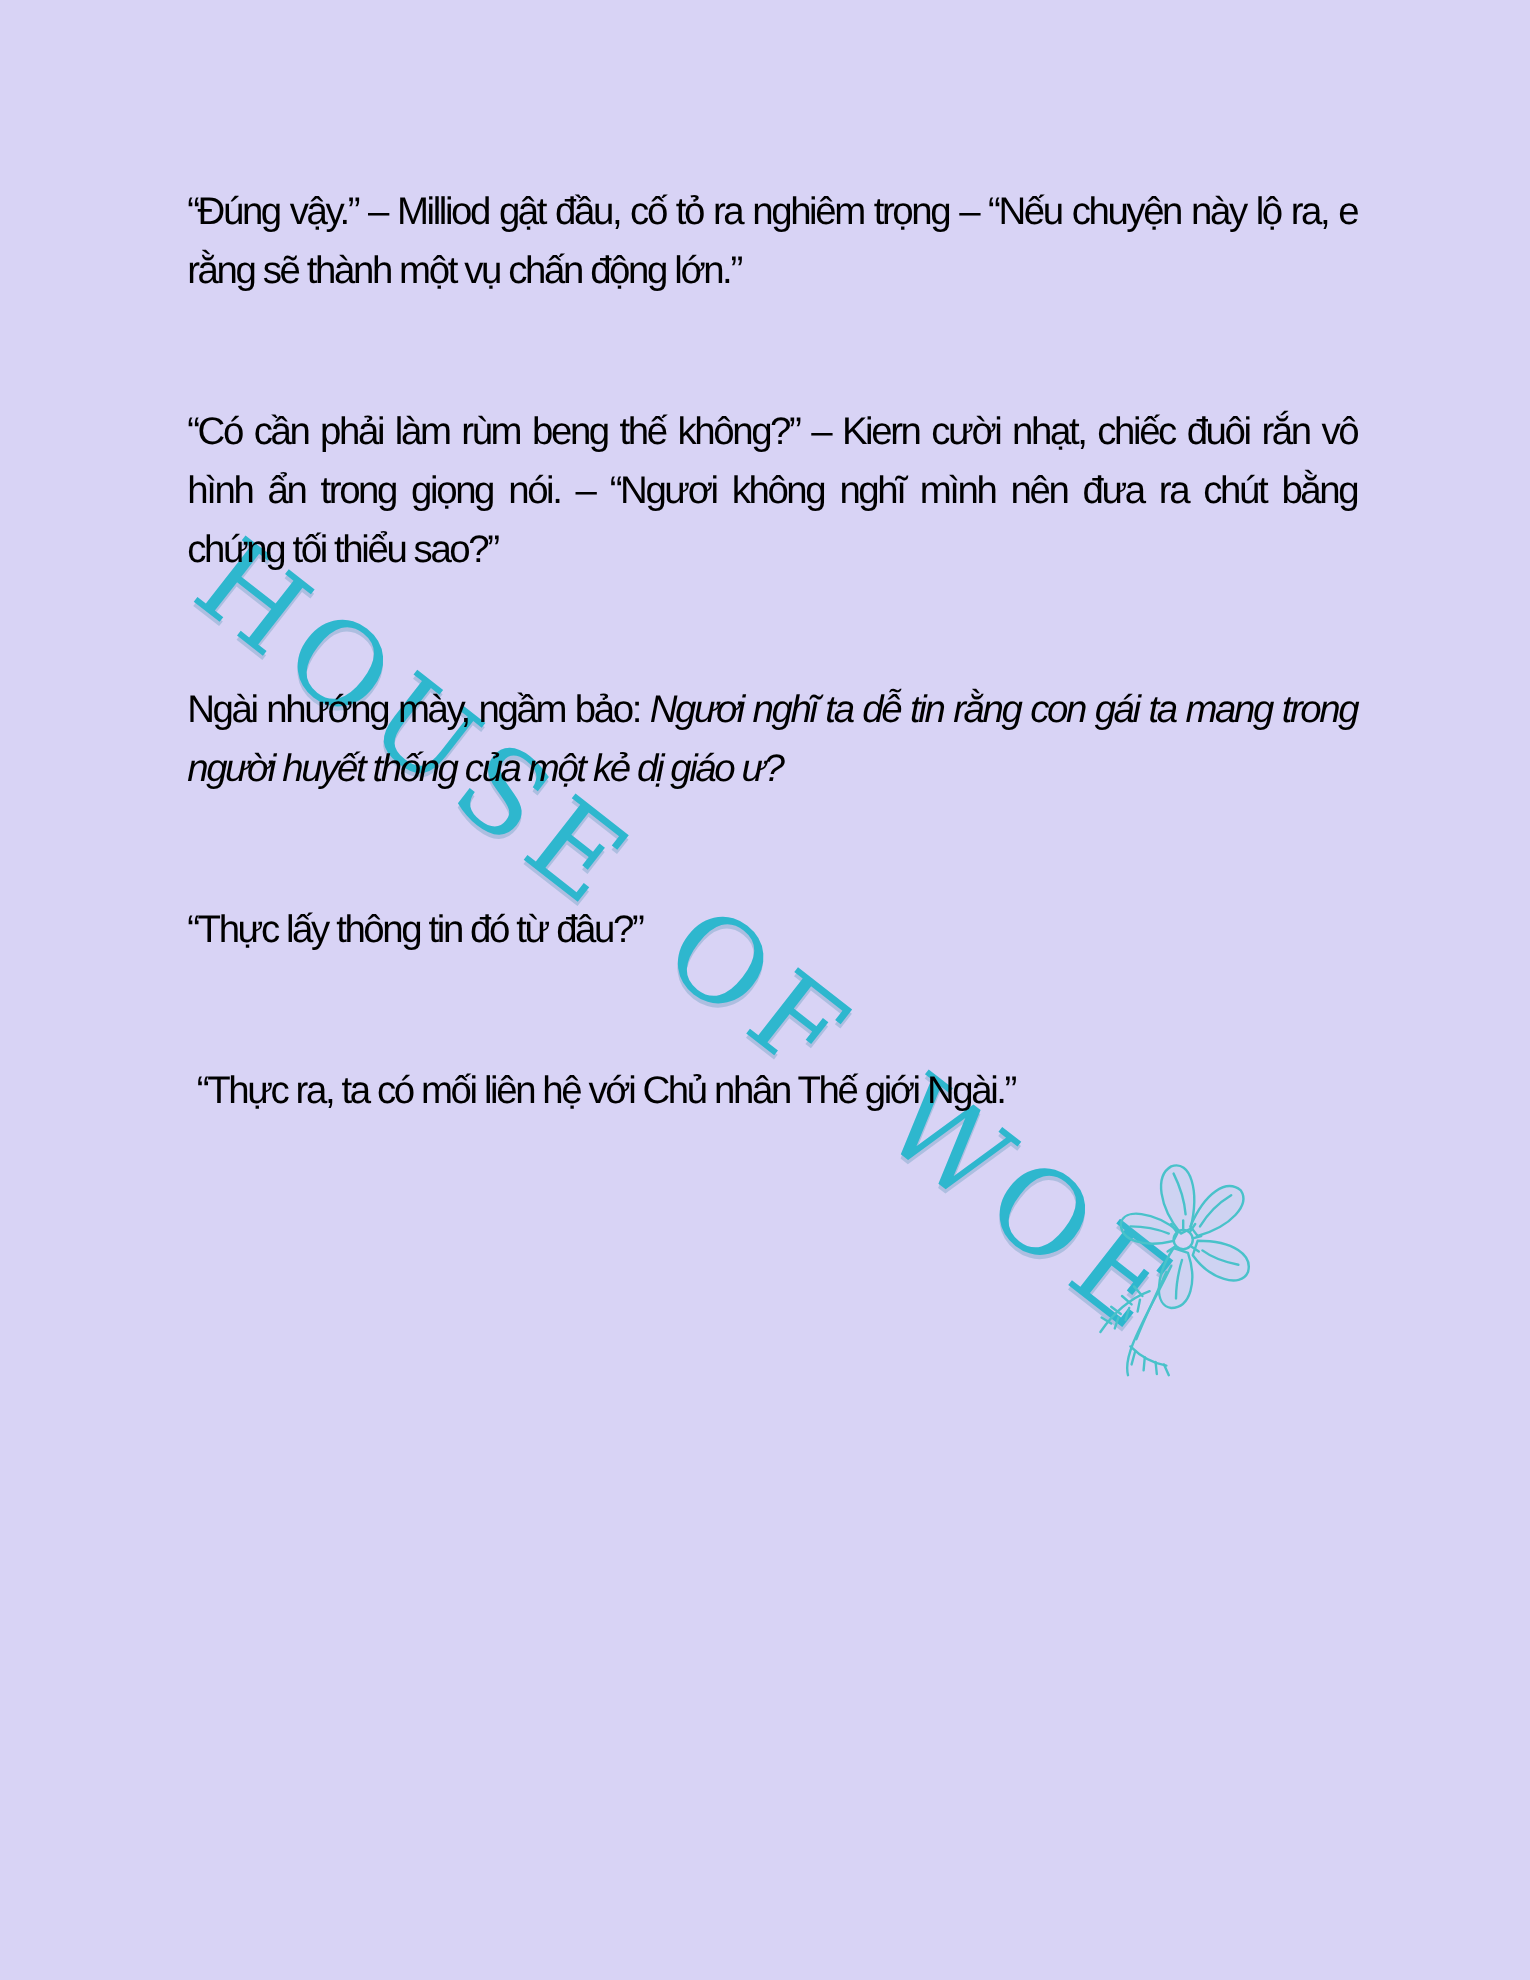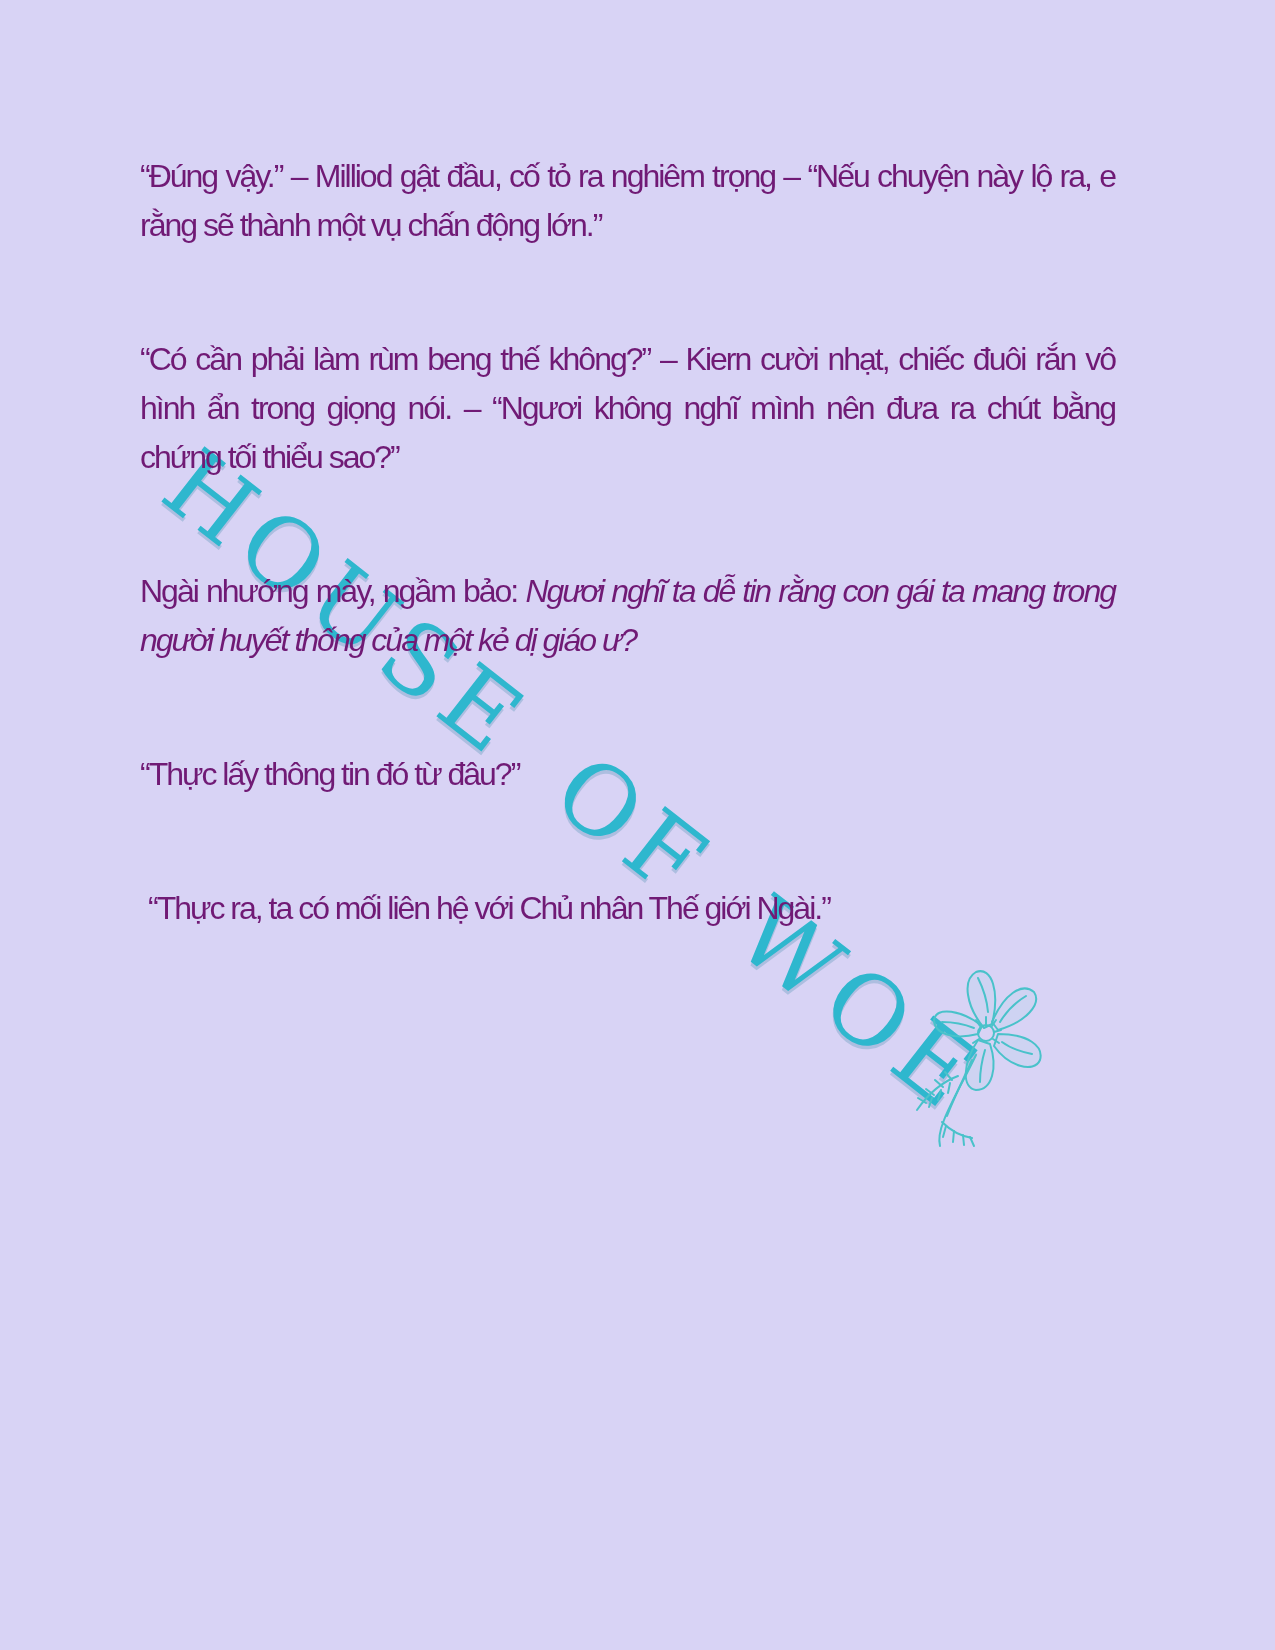--- a/index.html
+++ b/index.html
@@ -28,25 +28,25 @@
     user-select: none;
   }
   .flower {
     position: absolute;
     left: 872px;
     top: 940px;
     z-index: 1;
   }
   .content {
     position: absolute;
-    left: 140px;
+    left: 156px;
     top: 0;
     width: 975px;
     z-index: 2;
-    color: #701a75;
+    color: #000000;
     font-size: 32px;
     line-height: 49px;
     letter-spacing: -2px;
     font-weight: 400;
   }
   .content p {
     margin: 0 0 85px 0;
     text-align: justify;
   }
   .content p.first { margin-top: 152px; }

